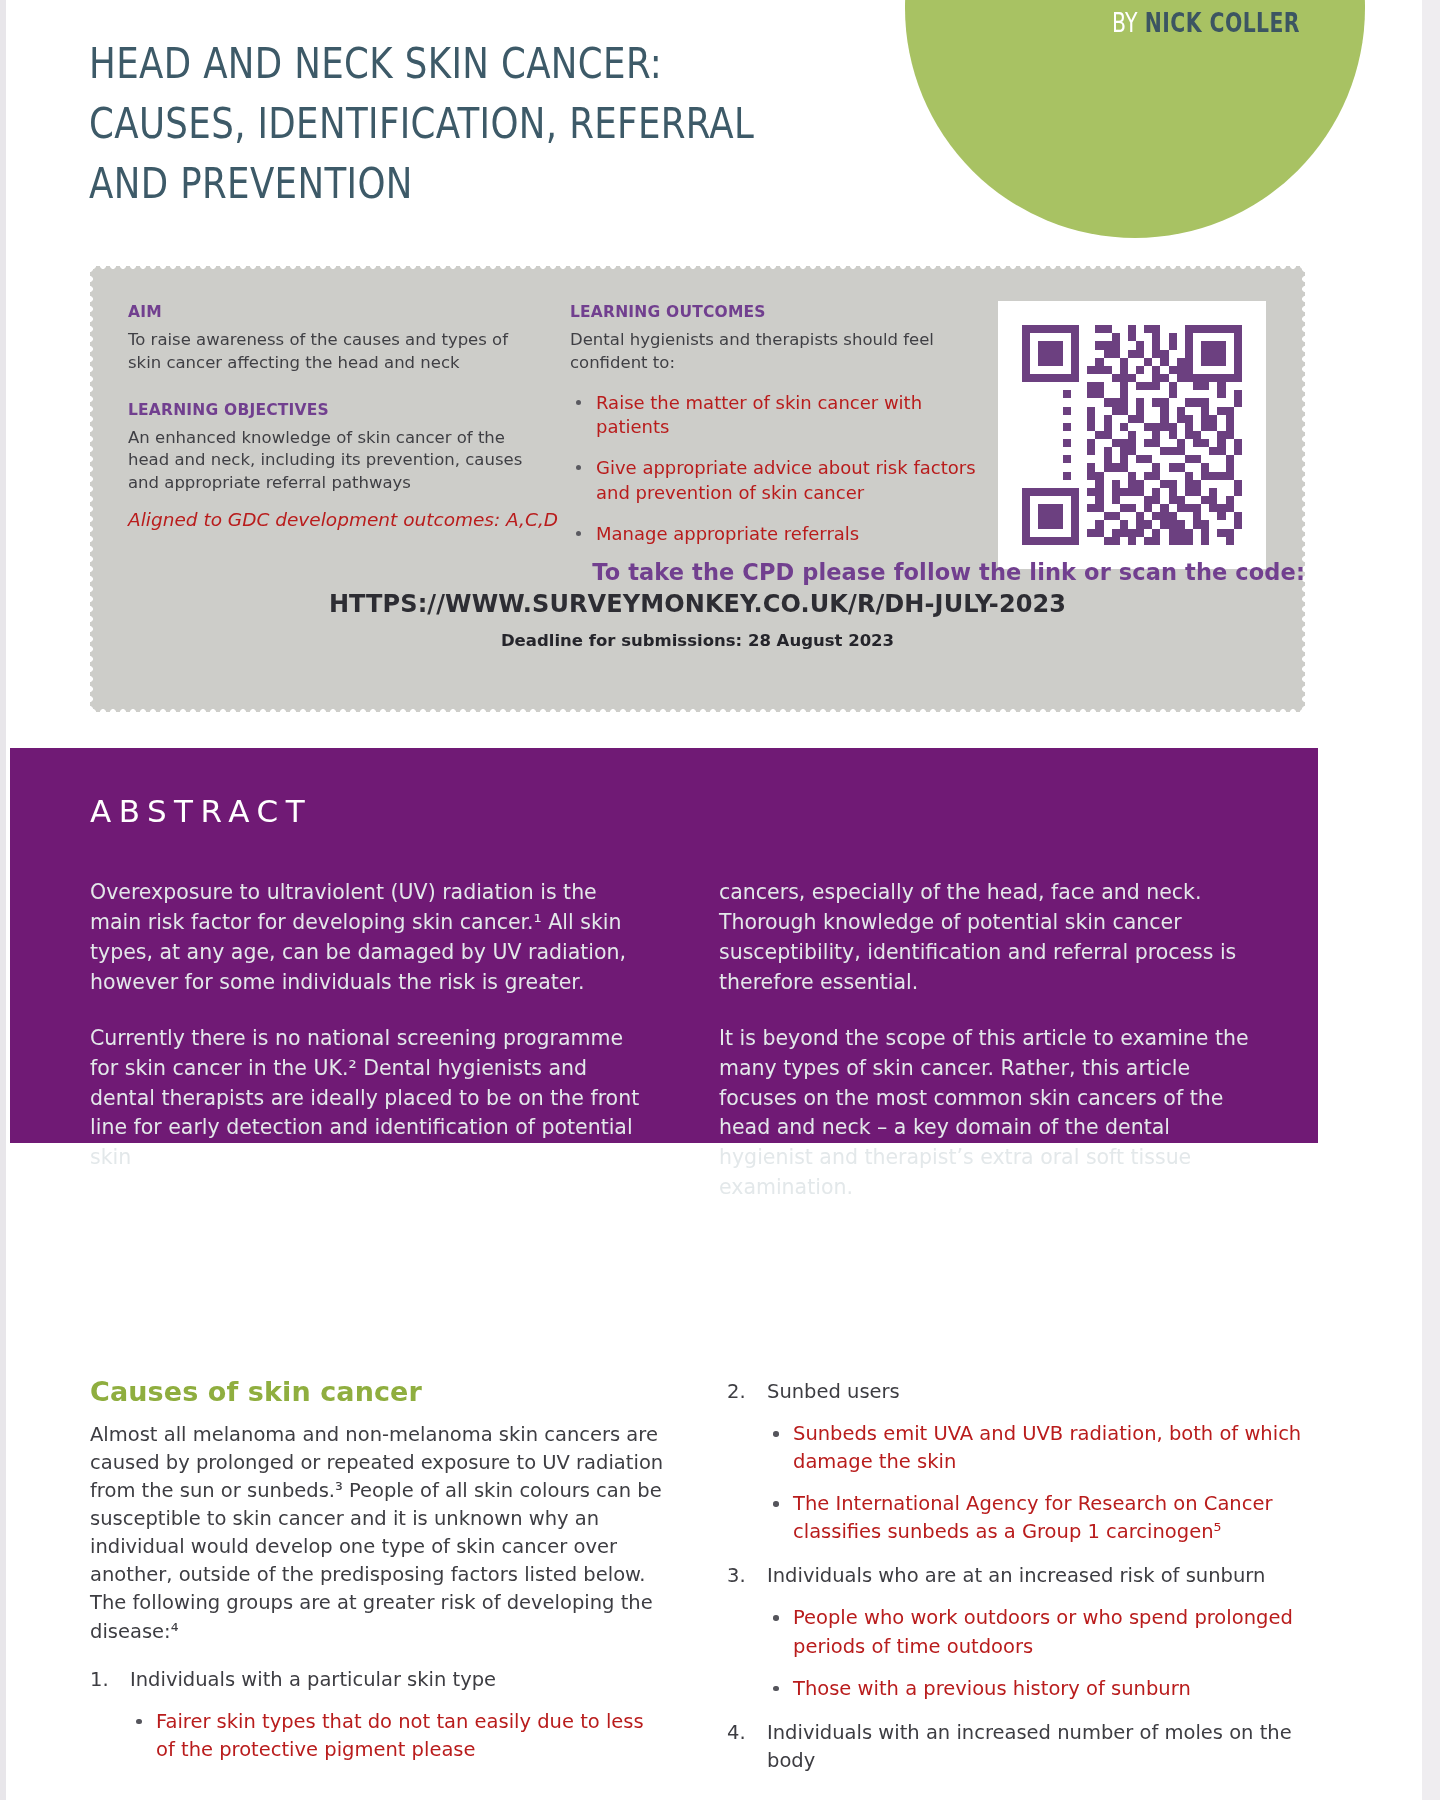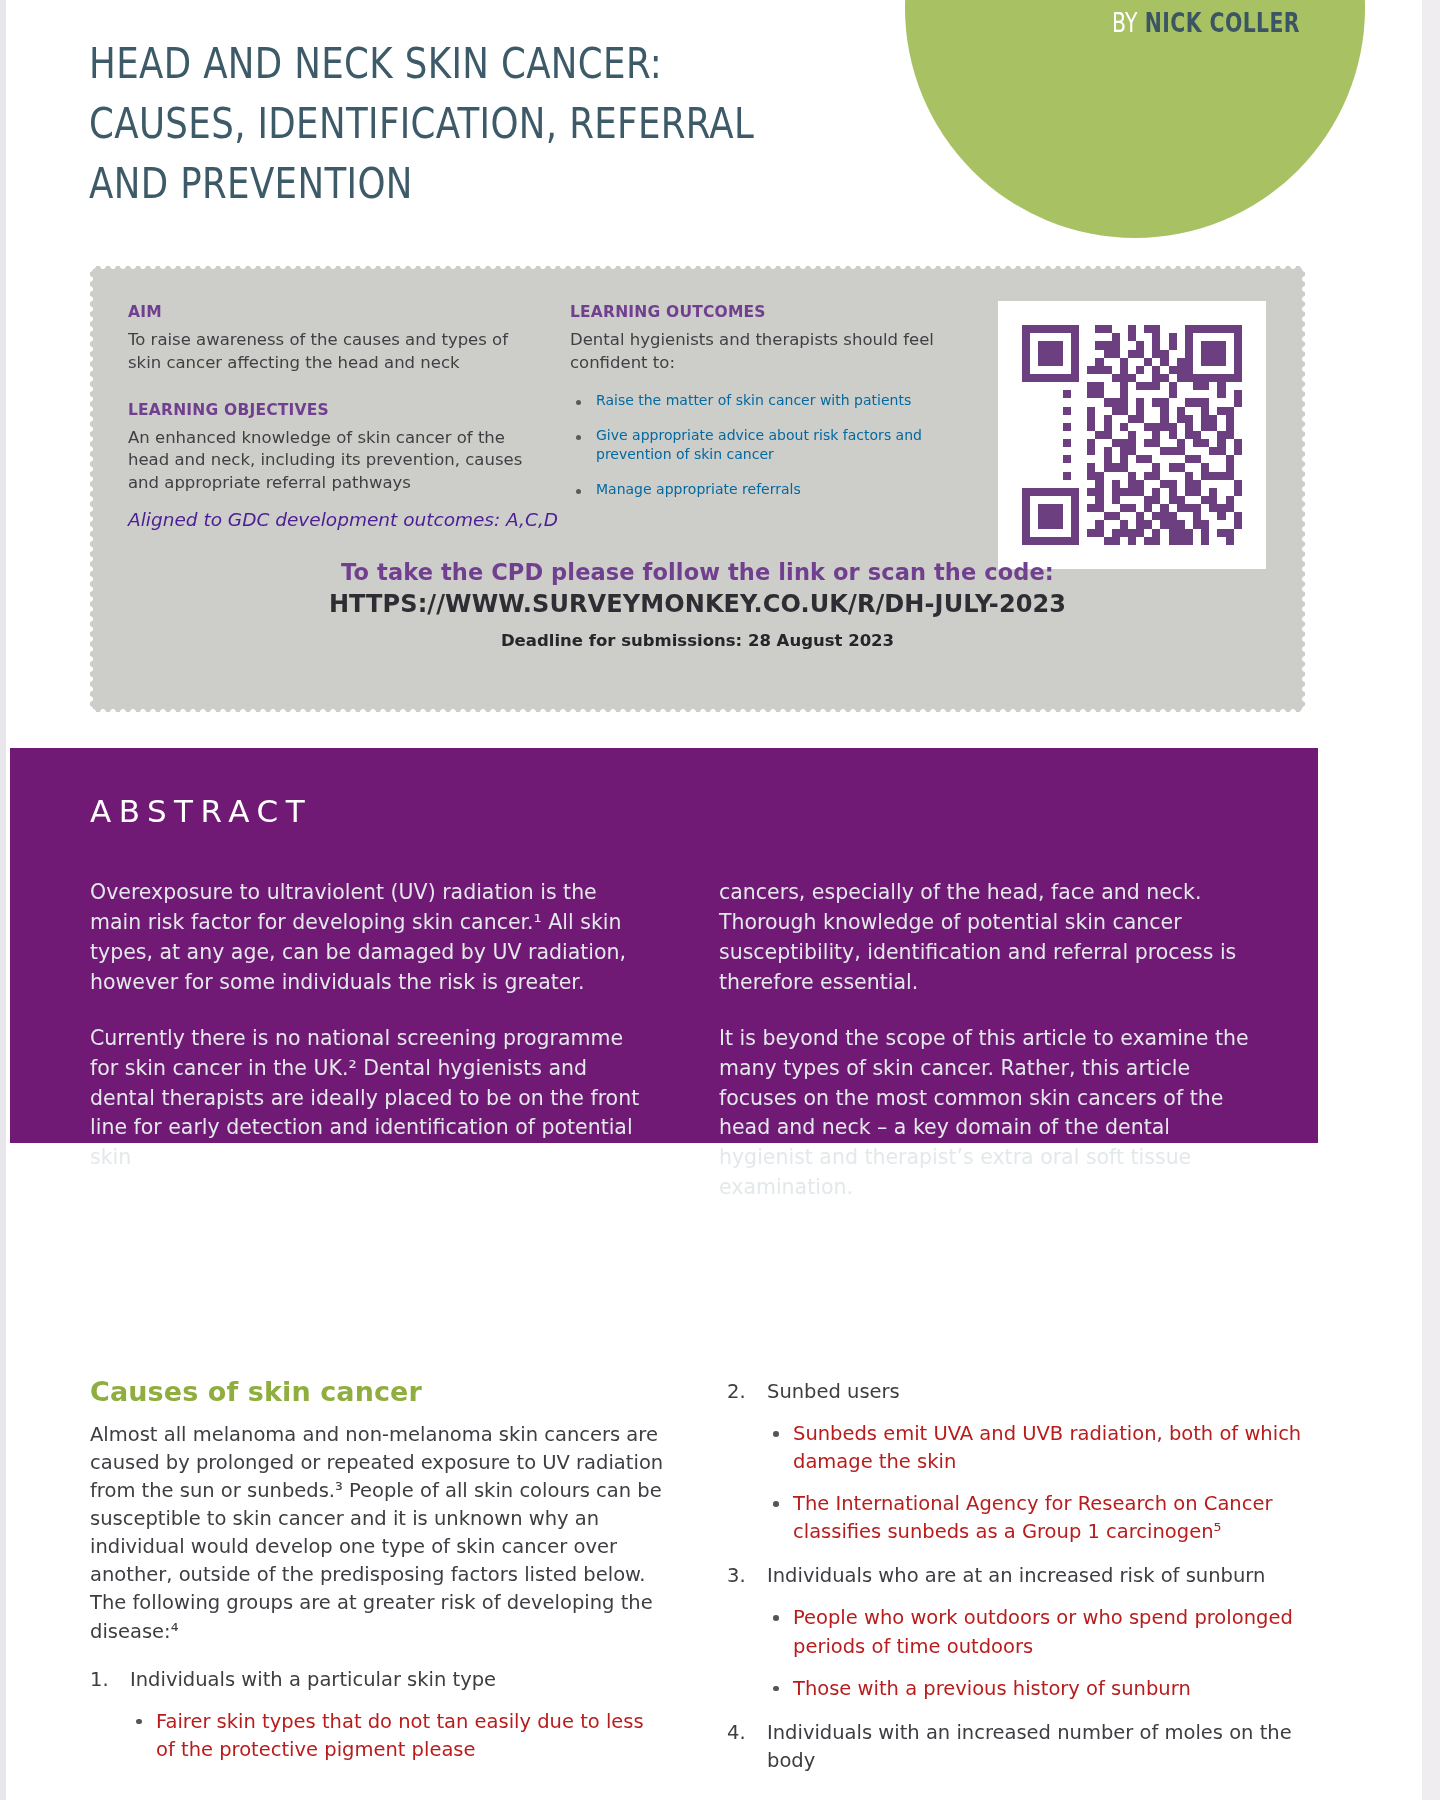--- a/index.html
+++ b/index.html
@@ -112,38 +112,38 @@
     font-size: 16.5px;
     line-height: 1.38;
   }
   .cpd-gap { height: 26px; }
 
   .cpd-bullets { list-style: none; margin-top: 16px; }
   .cpd-bullets li {
     position: relative;
     padding-left: 26px;
     margin-bottom: 16px;
-    color: #0369a1;
-    font-size: 14px;
+    color: #b91c1c;
+    font-size: 18px;
     line-height: 1.38;
   }
   .cpd-bullets li::before {
     content: "";
     position: absolute;
     left: 6px; top: 9px;
     width: 5px; height: 5px;
     border-radius: 50%;
     background: #5a5a60;
   }
 
   .gdc-line {
     position: absolute;
     left: 38px;
     top: 243px;
-    color: #4c1d95;
+    color: #b91c1c;
     font-style: italic;
     font-size: 18.5px;
     font-weight: 500;
   }
 
   .qr-wrap {
     position: absolute;
     left: 908px;
     top: 35px;
     width: 268px;
@@ -154,20 +154,21 @@
     justify-content: center;
   }
   .qr-wrap svg { display: block; }
 
   .cpd-footer { position: absolute; left: 0; top: 293px; width: 100%; text-align: center; }
   .cpd-cta {
     color: #713f8f;
     font-weight: 700;
     font-size: 22.5px;
     letter-spacing: 0.1px;
+    text-align: right;
   }
   .cpd-url {
     color: #2d2d33;
     font-weight: 700;
     font-size: 24px;
     letter-spacing: 0.1px;
     margin-top: 5px;
   }
   .cpd-deadline {
     color: #25252b;

